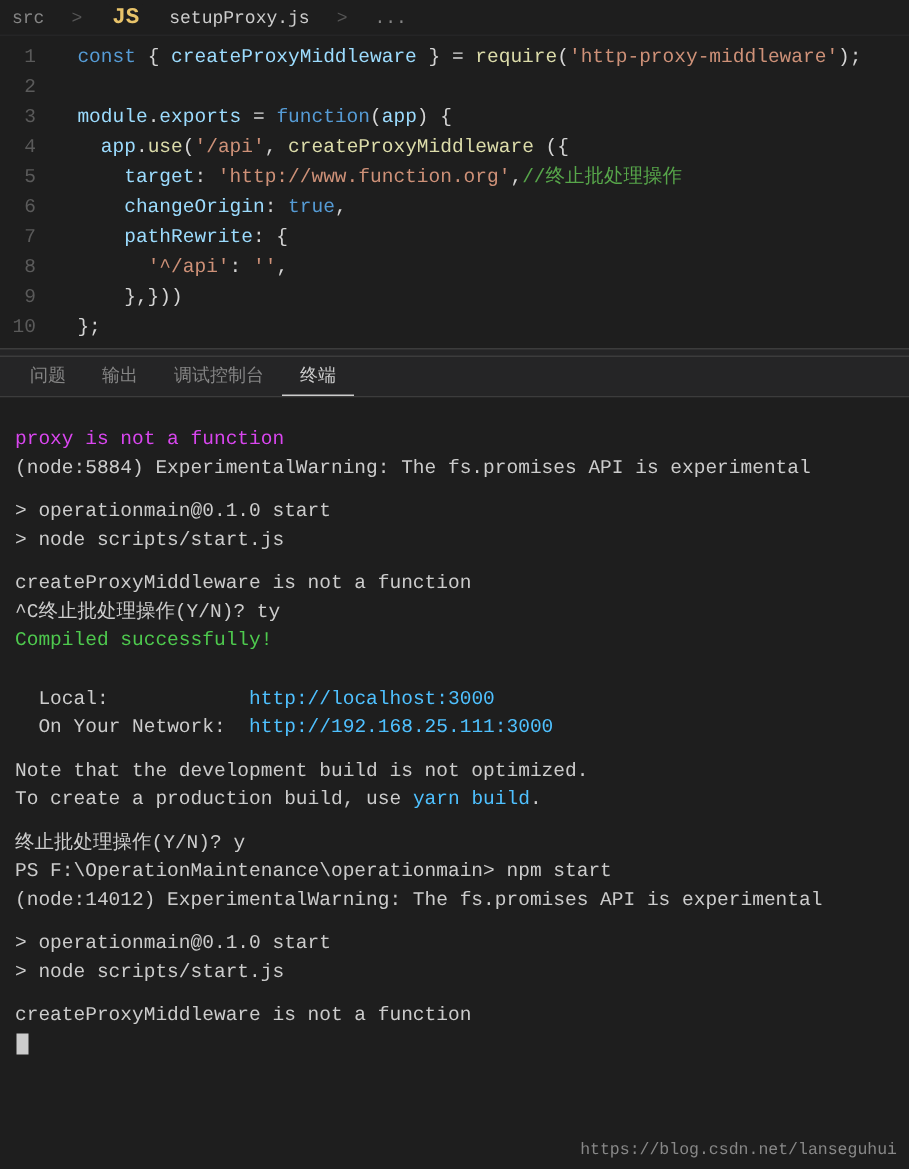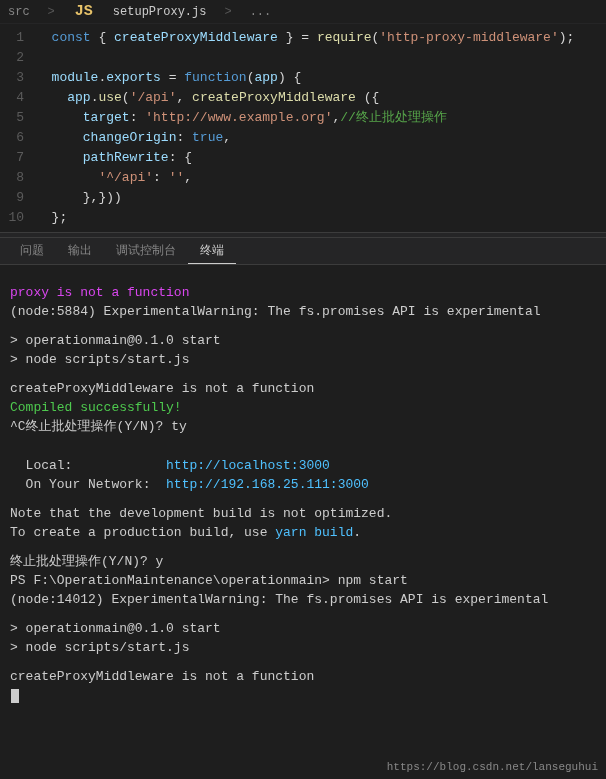--- a/index.html
+++ b/index.html
@@ -150,21 +150,21 @@
     <div class="code-line">
       <span class="line-num">3</span>
       <span class="line-content"><span class="plain">  </span><span class="prop">module</span><span class="plain">.</span><span class="prop">exports</span><span class="plain"> = </span><span class="kw">function</span><span class="plain">(</span><span class="prop">app</span><span class="plain">) {</span></span>
     </div>
     <div class="code-line">
       <span class="line-num">4</span>
       <span class="line-content"><span class="plain">    </span><span class="prop">app</span><span class="plain">.</span><span class="fn">use</span><span class="plain">(</span><span class="str">'/api'</span><span class="plain">, </span><span class="fn">createProxyMiddleware</span><span class="plain"> ({</span></span>
     </div>
     <div class="code-line">
       <span class="line-num">5</span>
-      <span class="line-content"><span class="plain">      </span><span class="prop">target</span><span class="plain">: </span><span class="str">'http://www.example.org'</span><span class="plain">,</span><span class="comment">//终止批处理操作</span></span>
+      <span class="line-content"><span class="plain">      </span><span class="prop">target</span><span class="plain">: </span><span class="str">'http://www.function.org'</span><span class="plain">,</span><span class="comment">//终止批处理操作</span></span>
     </div>
     <div class="code-line">
       <span class="line-num">6</span>
       <span class="line-content"><span class="plain">      </span><span class="prop">changeOrigin</span><span class="plain">: </span><span class="kw">true</span><span class="plain">,</span></span>
     </div>
     <div class="code-line">
       <span class="line-num">7</span>
       <span class="line-content"><span class="plain">      </span><span class="prop">pathRewrite</span><span class="plain">: {</span></span>
     </div>
     <div class="code-line">
@@ -192,22 +192,22 @@
 
 <div class="terminal" id="terminal-area">
 <div class="terminal-line empty"></div>
     <div class="terminal-line" style="color: #d946ef;">proxy is not a function</div>
     <div class="terminal-line" style="color: rgb(204, 204, 204);">(node:5884) ExperimentalWarning: The fs.promises API is experimental</div>
     <div class="terminal-line empty"></div>
     <div class="terminal-line" style="color: rgb(204, 204, 204);">&gt; operationmain@0.1.0 start</div>
     <div class="terminal-line" style="color: rgb(204, 204, 204);">&gt; node scripts/start.js</div>
     <div class="terminal-line empty"></div>
     <div class="terminal-line" style="color: rgb(204, 204, 204);">createProxyMiddleware is not a function</div>
+    <div class="terminal-line" style="color: rgb(204, 204, 204);">^C终止批处理操作(Y/N)? ty</div>
     <div class="terminal-line" style="color: rgb(78, 201, 78);">Compiled successfully!</div>
-    <div class="terminal-line" style="color: rgb(204, 204, 204);">^C终止批处理操作(Y/N)? ty</div>
     <div class="terminal-line empty"></div>
     <div class="terminal-line empty"></div>
     <div class="terminal-line" style="color: rgb(204, 204, 204);">  Local:            <span style="color: rgb(79, 193, 255);">http://localhost:3000</span></div>
     <div class="terminal-line" style="color: rgb(204, 204, 204);">  On Your Network:  <span style="color: rgb(79, 193, 255);">http://192.168.25.111:3000</span></div>
     <div class="terminal-line empty"></div>
     <div class="terminal-line" style="color: rgb(204, 204, 204);">Note that the development build is not optimized.</div>
     <div class="terminal-line" style="color: rgb(204, 204, 204);">To create a production build, use <span style="color: rgb(79, 193, 255);">yarn build</span>.</div>
     <div class="terminal-line empty"></div>
     <div class="terminal-line" style="color: rgb(204, 204, 204);">终止批处理操作(Y/N)? y</div>
     <div class="terminal-line" style="color: rgb(204, 204, 204);">PS F:\OperationMaintenance\operationmain&gt; npm start</div>

